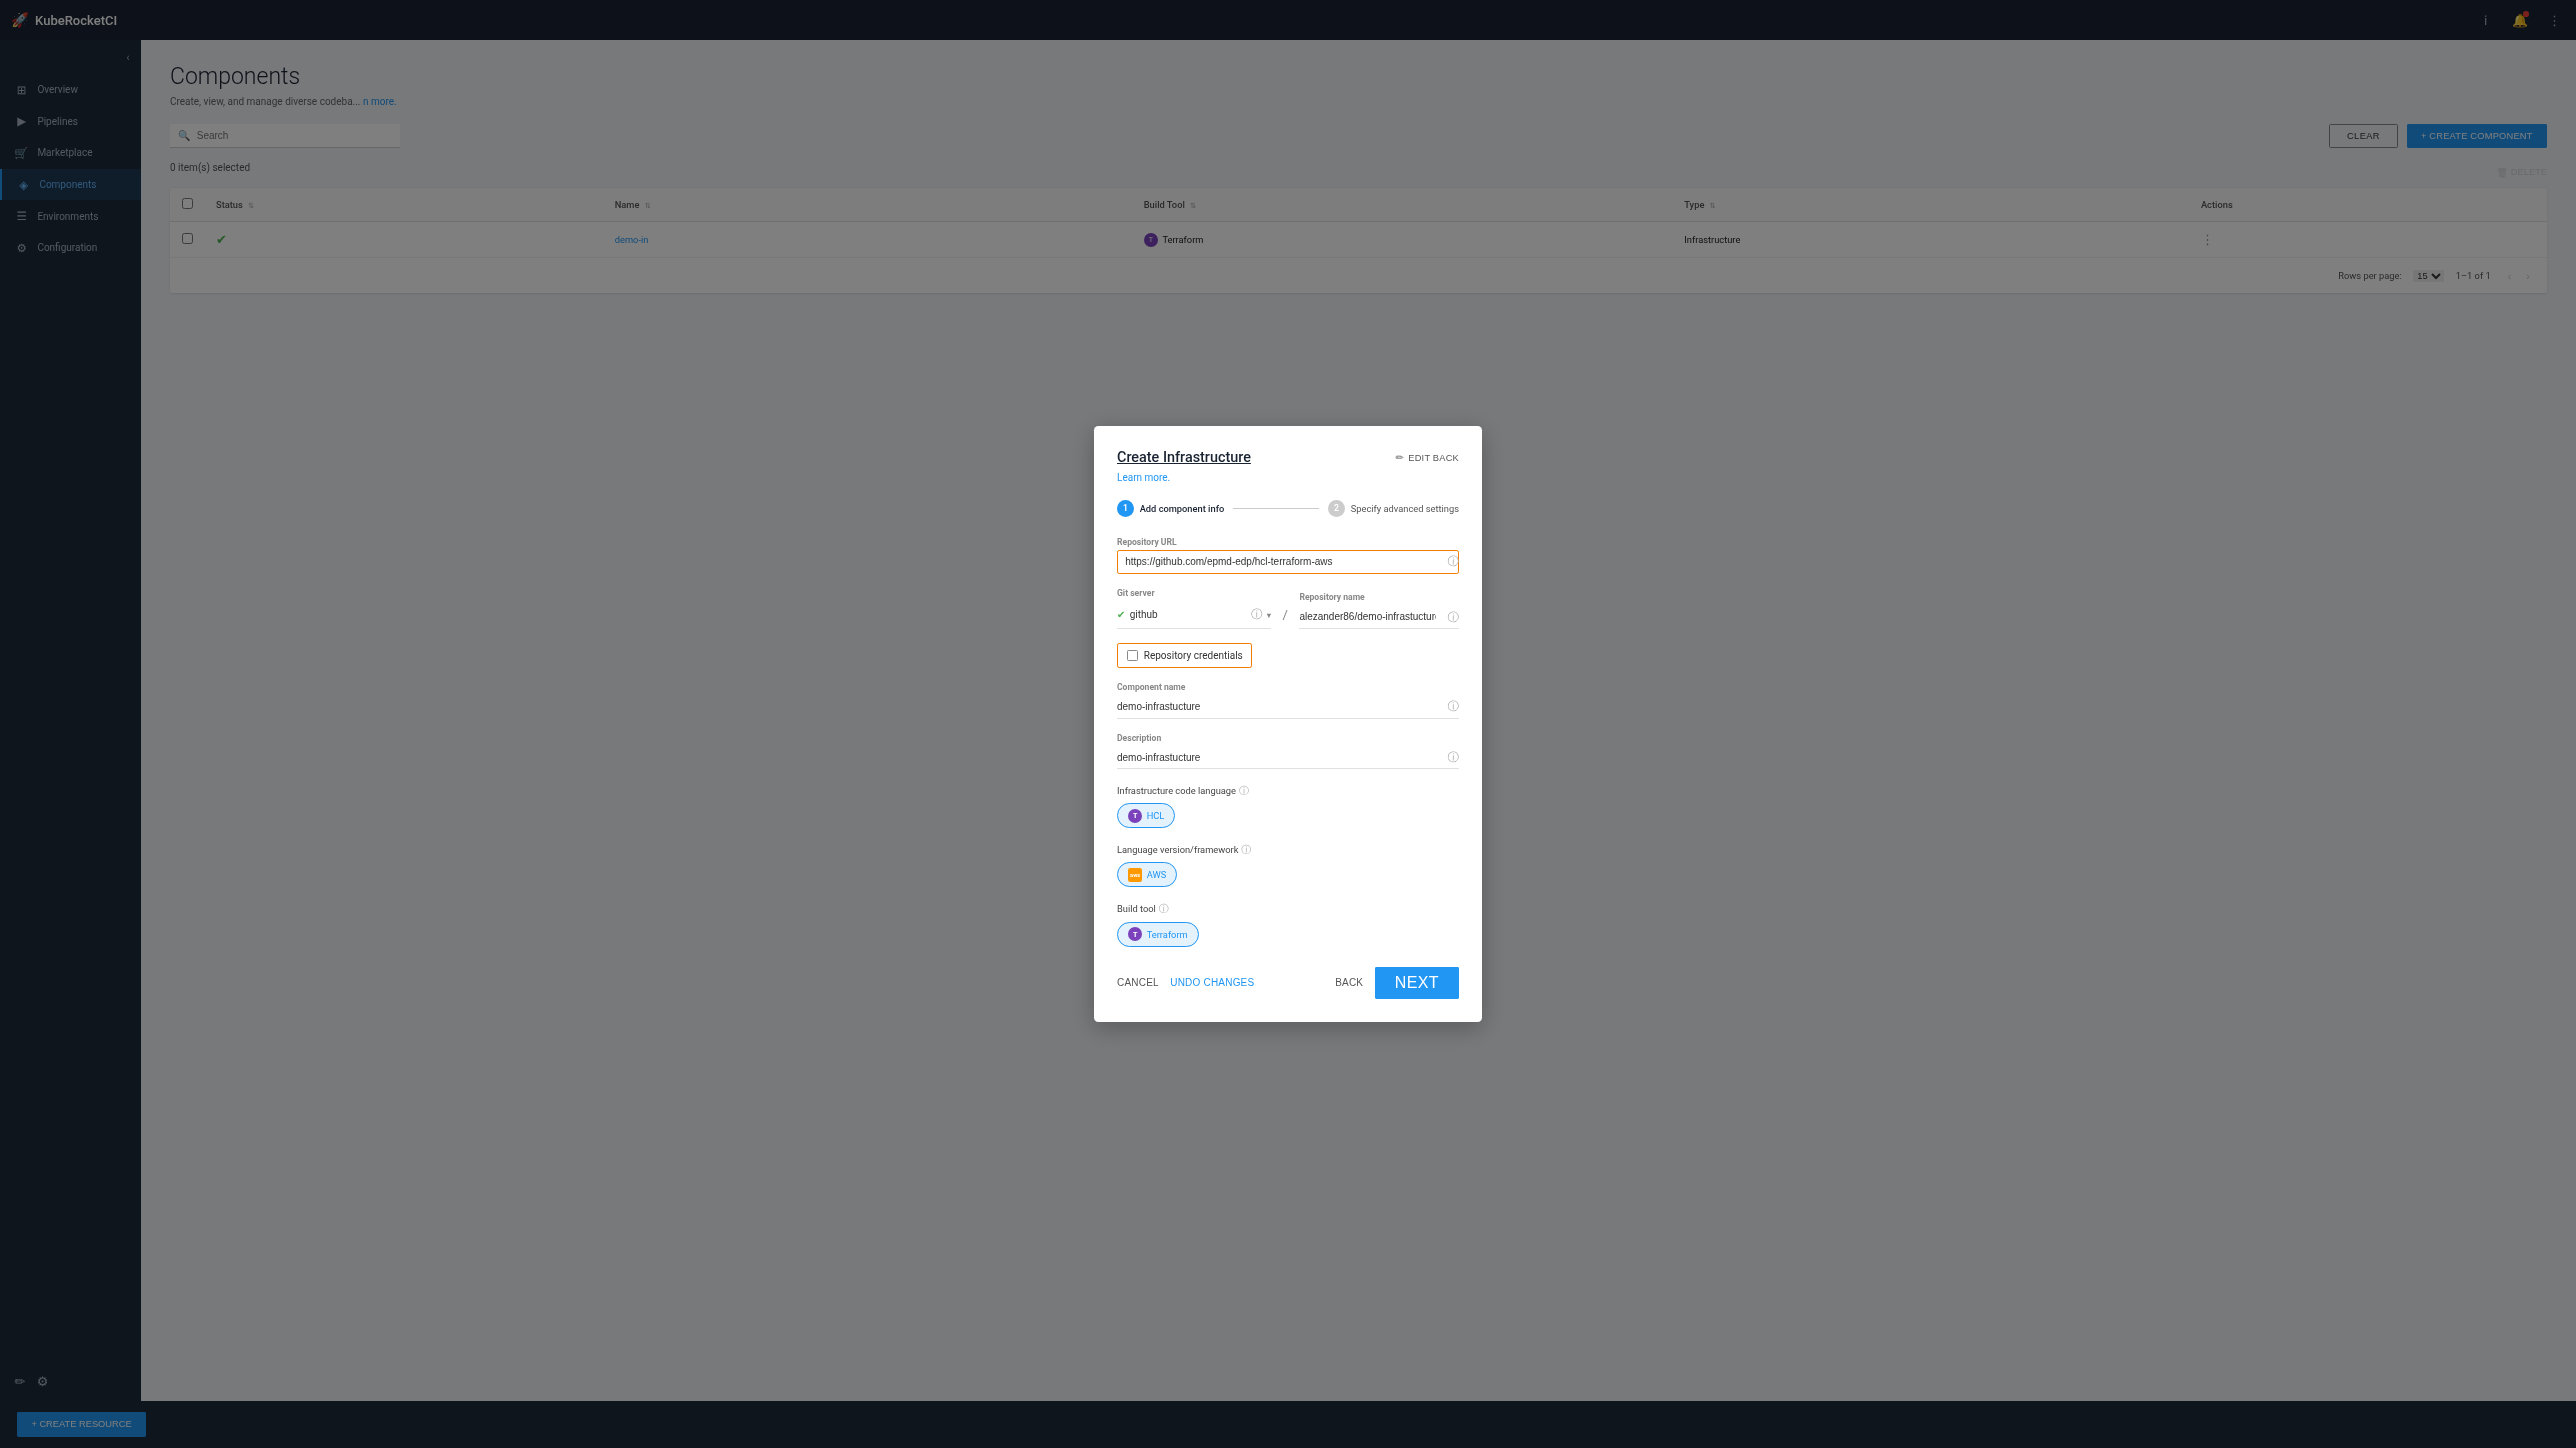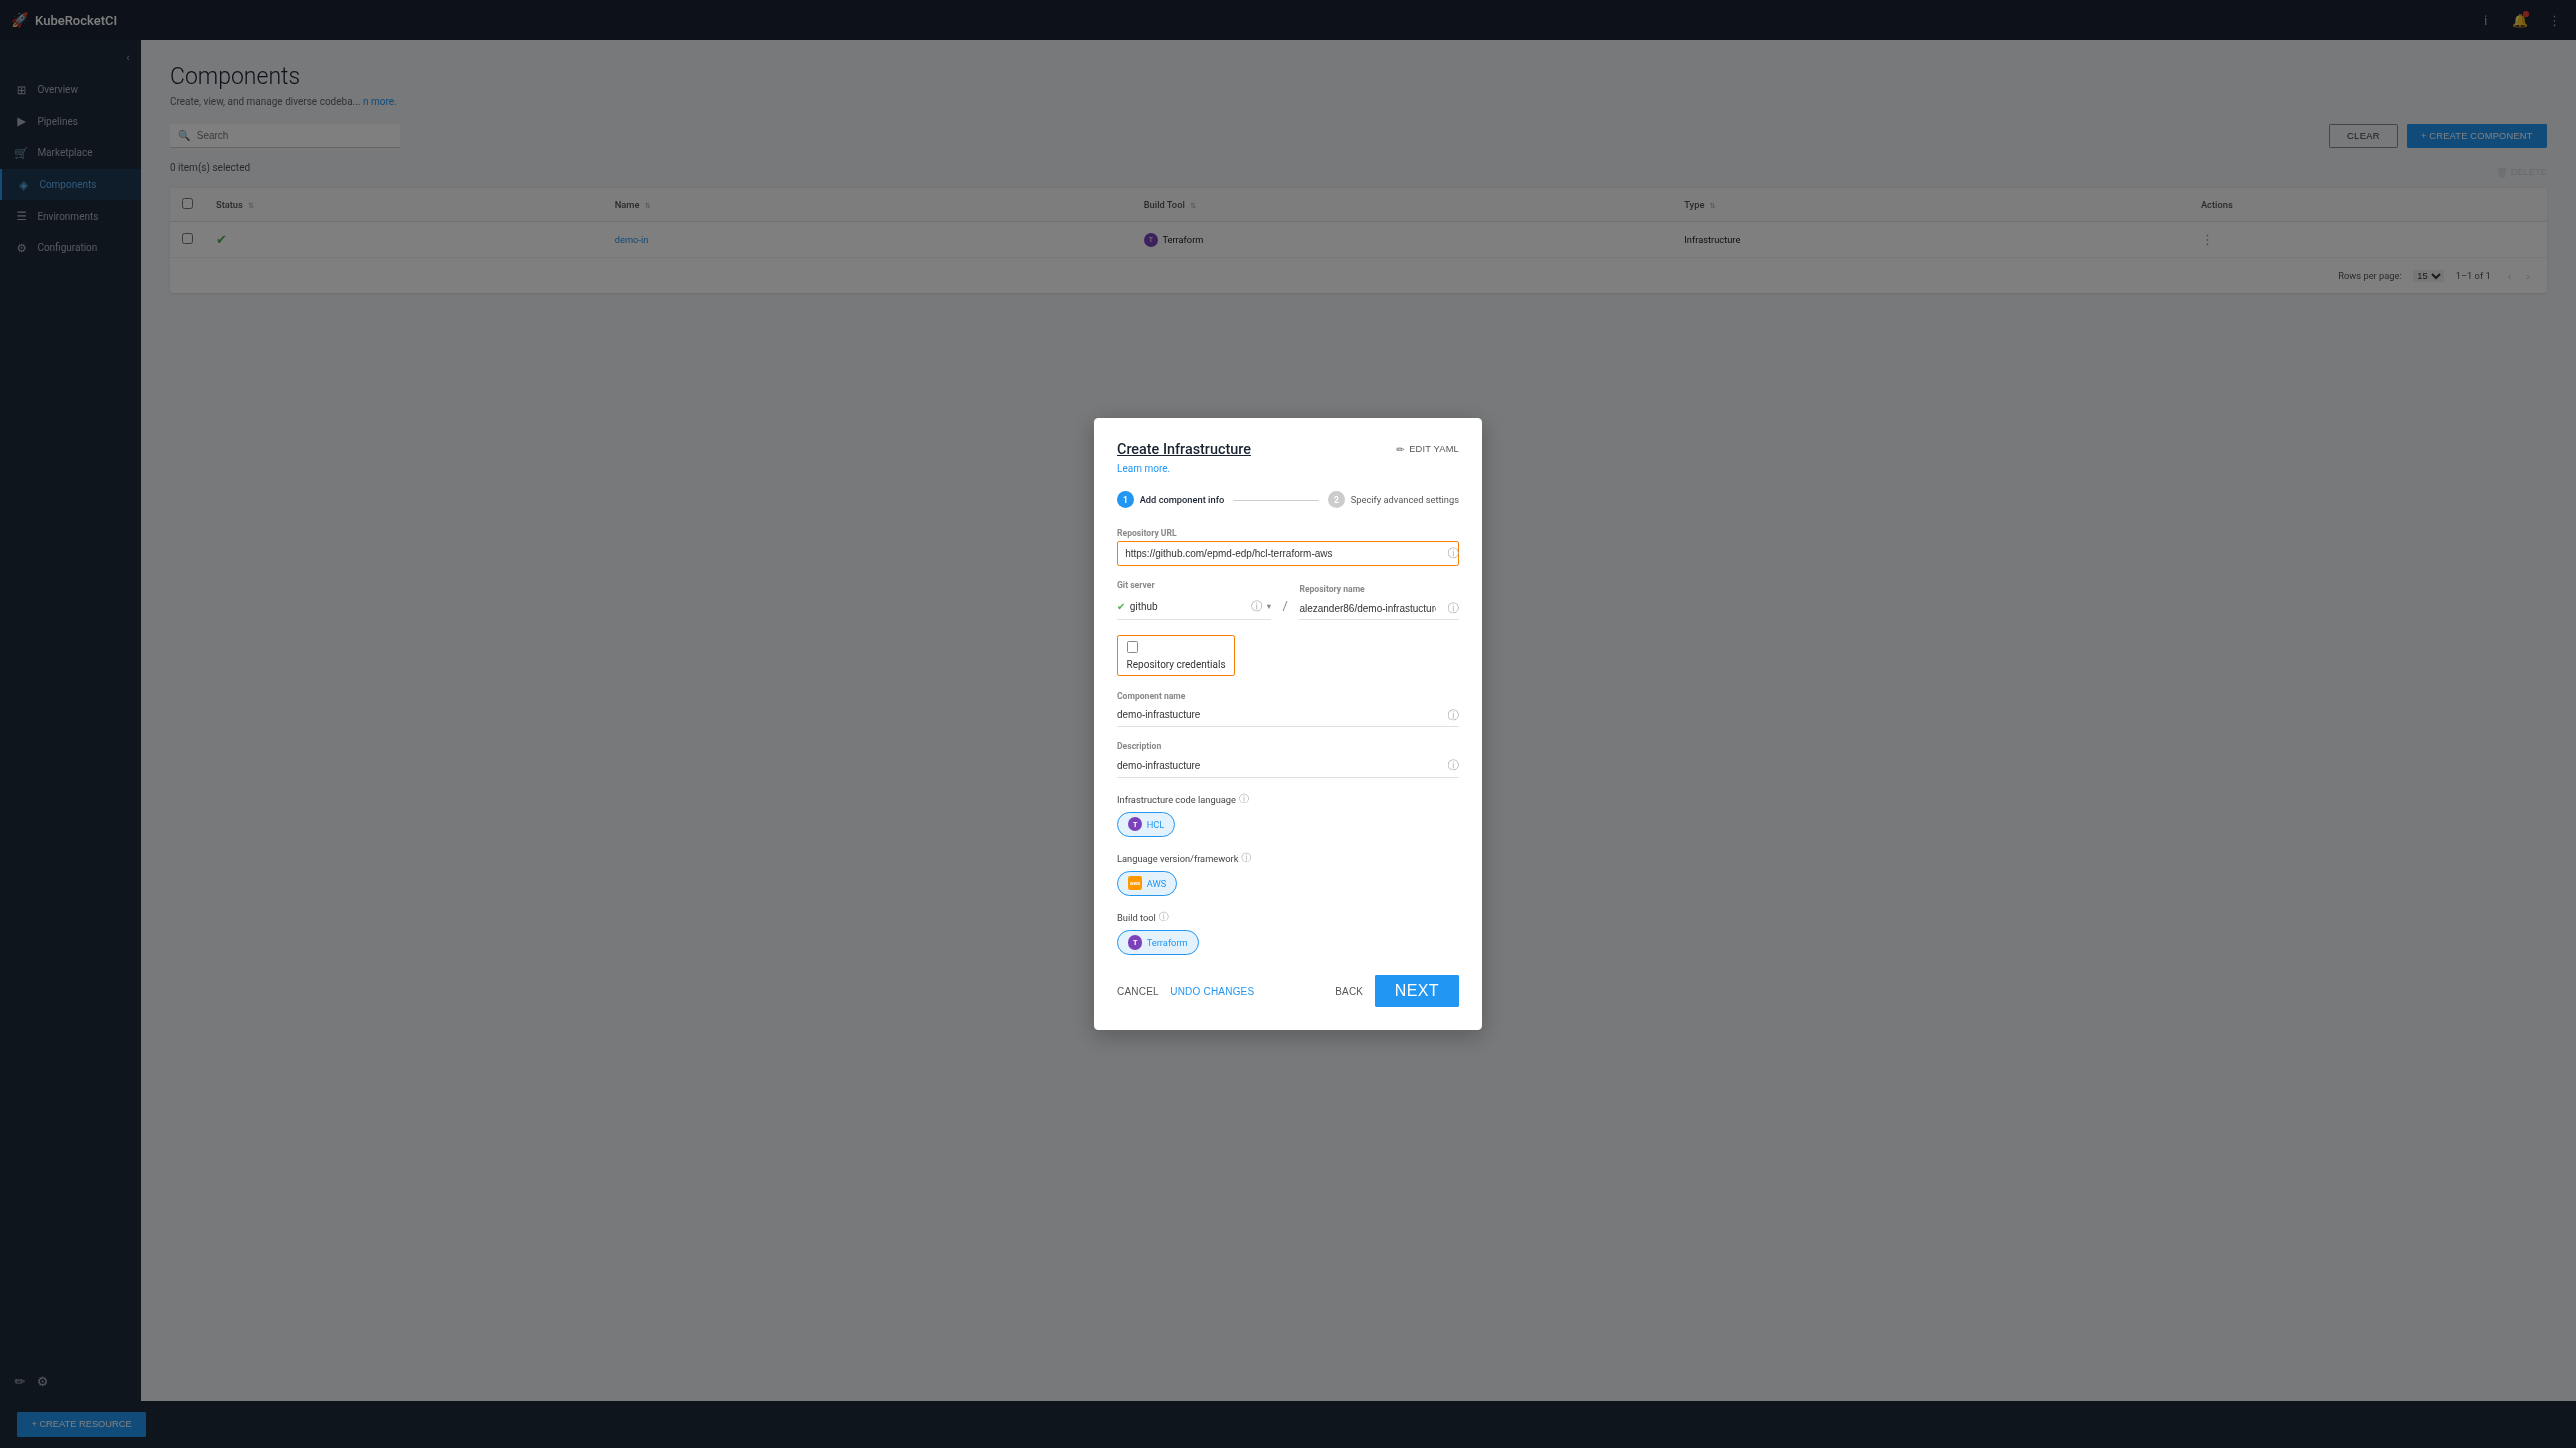--- a/index.html
+++ b/index.html
@@ -102,21 +102,21 @@
     .git-server-row { display: flex; align-items: flex-end; gap: 11.5px; margin-bottom: 14.4px; }
     .git-server-col { flex: 0 0 calc(50% - 17px); }
     .repo-name-col { flex: 1; }
     .separator { font-size: 13px; color: #888; padding-bottom: 7.2px; align-self: flex-end; }
     .git-server-select { display: flex; align-items: center; gap: 4.3px; border-bottom: 0.7px solid #e0e0e0; padding: 5.7px 0; width: 100%; }
     .git-status-icon { color: #4caf50; font-size: 10px; }
     .git-select-text { font-size: 10px; color: #333; flex: 1; }
     .git-select-arrow { color: #888; font-size: 8.6px; cursor: pointer; }
 
     
-    .repo-creds { display: inline-flex; align-items: flex-start; gap: 5.7px; border: 1.1px solid #f57c00; border-radius: 2.2px; padding: 5.7px 8.6px; cursor: pointer; margin-bottom: 14.4px; flex-direction: column; }
+    .repo-creds { display: inline-flex; align-items: flex-end; gap: 5.7px; border: 1.1px solid #f57c00; border-radius: 2.2px; padding: 5.7px 8.6px; cursor: pointer; margin-bottom: 14.4px; }
     .checkbox-custom { width: 11.5px; height: 11.5px; border: 1.4px solid #888; border-radius: 1.4px; display: inline-block; flex-shrink: 0; }
     .repo-creds-label { font-size: 10px; color: #333; }
 
     
     .chips-container { display: flex; flex-wrap: wrap; gap: 5.7px; margin-top: 5.7px; }
     .chip { display: inline-flex; align-items: center; gap: 4.3px; padding: 4.3px 10px; border: 0.7px solid #e0e0e0; border-radius: 14.4px; font-size: 9.3px; cursor: pointer; color: #444; background: white; }
     .chip.selected { border-color: #2196f3; color: #2196f3; background: #e3f2fd; }
     .chip-icon { width: 14.4px; height: 14.4px; border-radius: 50%; display: flex; align-items: center; justify-content: center; font-size: 7.2px; font-weight: 700; flex-shrink: 0; }
     .chip-icon.hcl { background: #7b42bc; color: white; }
     .chip-icon.aws { background: #ff9900; color: white; font-size: 5.7px; border-radius: 2.2px; }
@@ -284,21 +284,21 @@
   </div>
 </div>
 
 <div class="overlay">
   <div class="modal">
     
     <div class="modal-header">
       <span class="modal-title">Create Infrastructure</span>
       <button class="edit-yaml-btn">
         <span class="edit-yaml-icon">✏</span>
-        <span>EDIT YAML</span>
+        <span>EDIT BACK</span>
       </button>
     </div>
     <a class="learn-more">Learn more.</a>
 
     
     <div class="stepper">
       <div class="step">
         <div class="step-circle active">1</div>
         <span class="step-label active">Add component info</span>
       </div>

